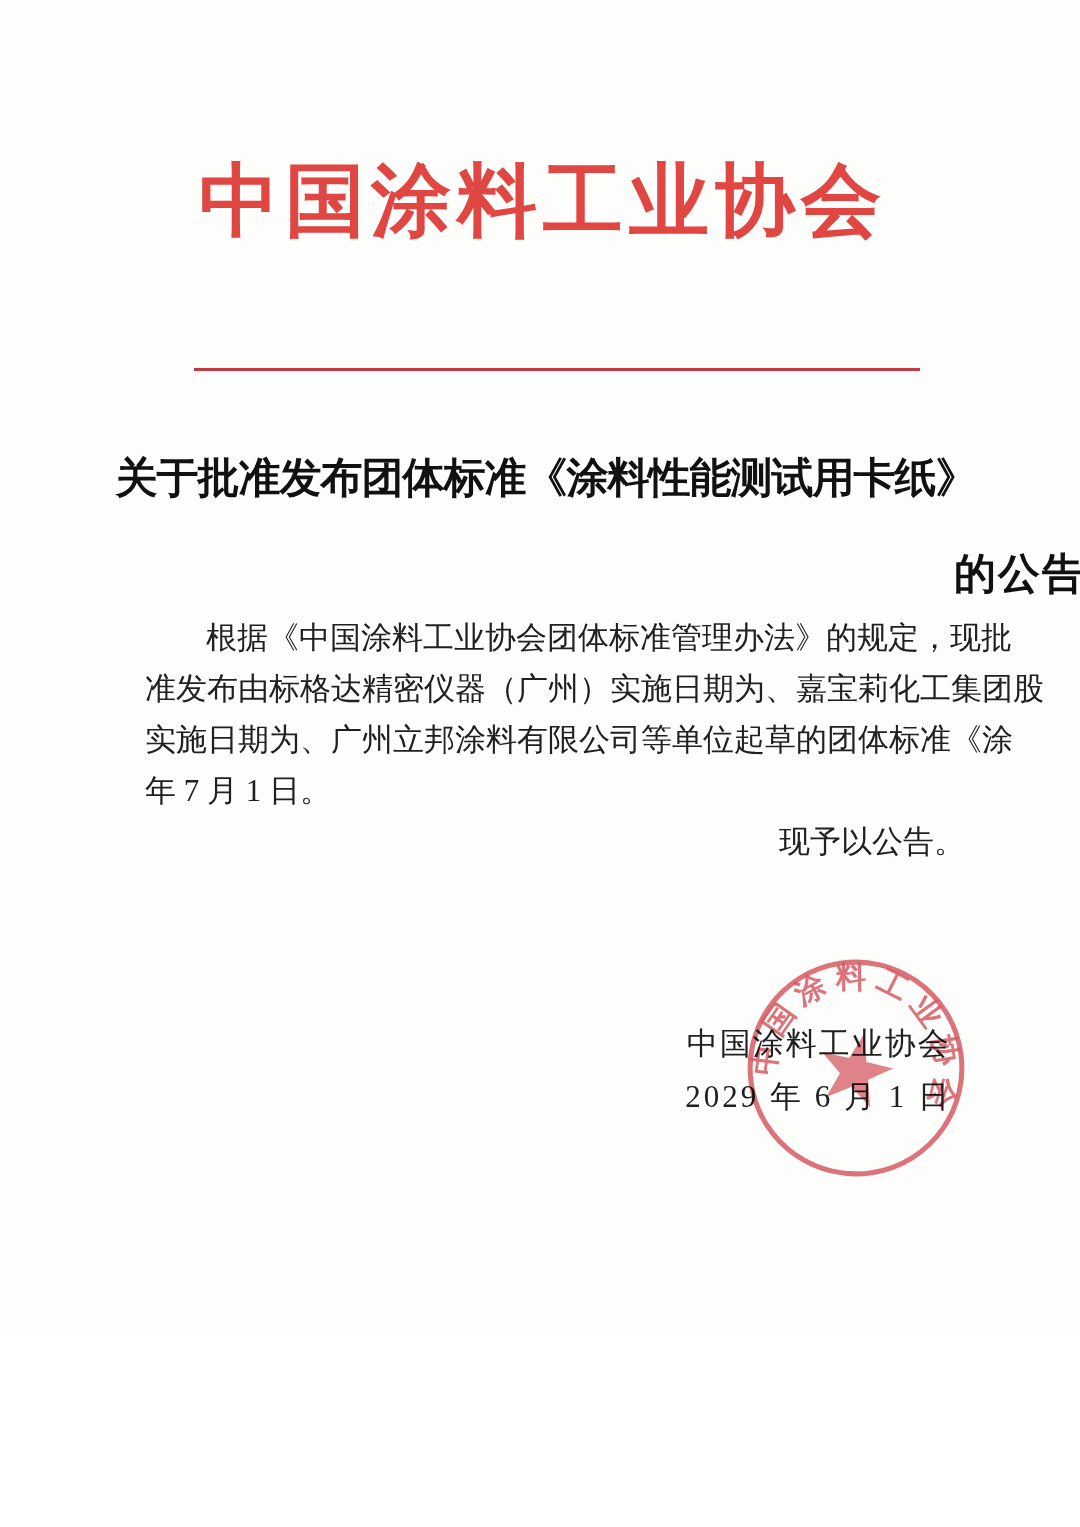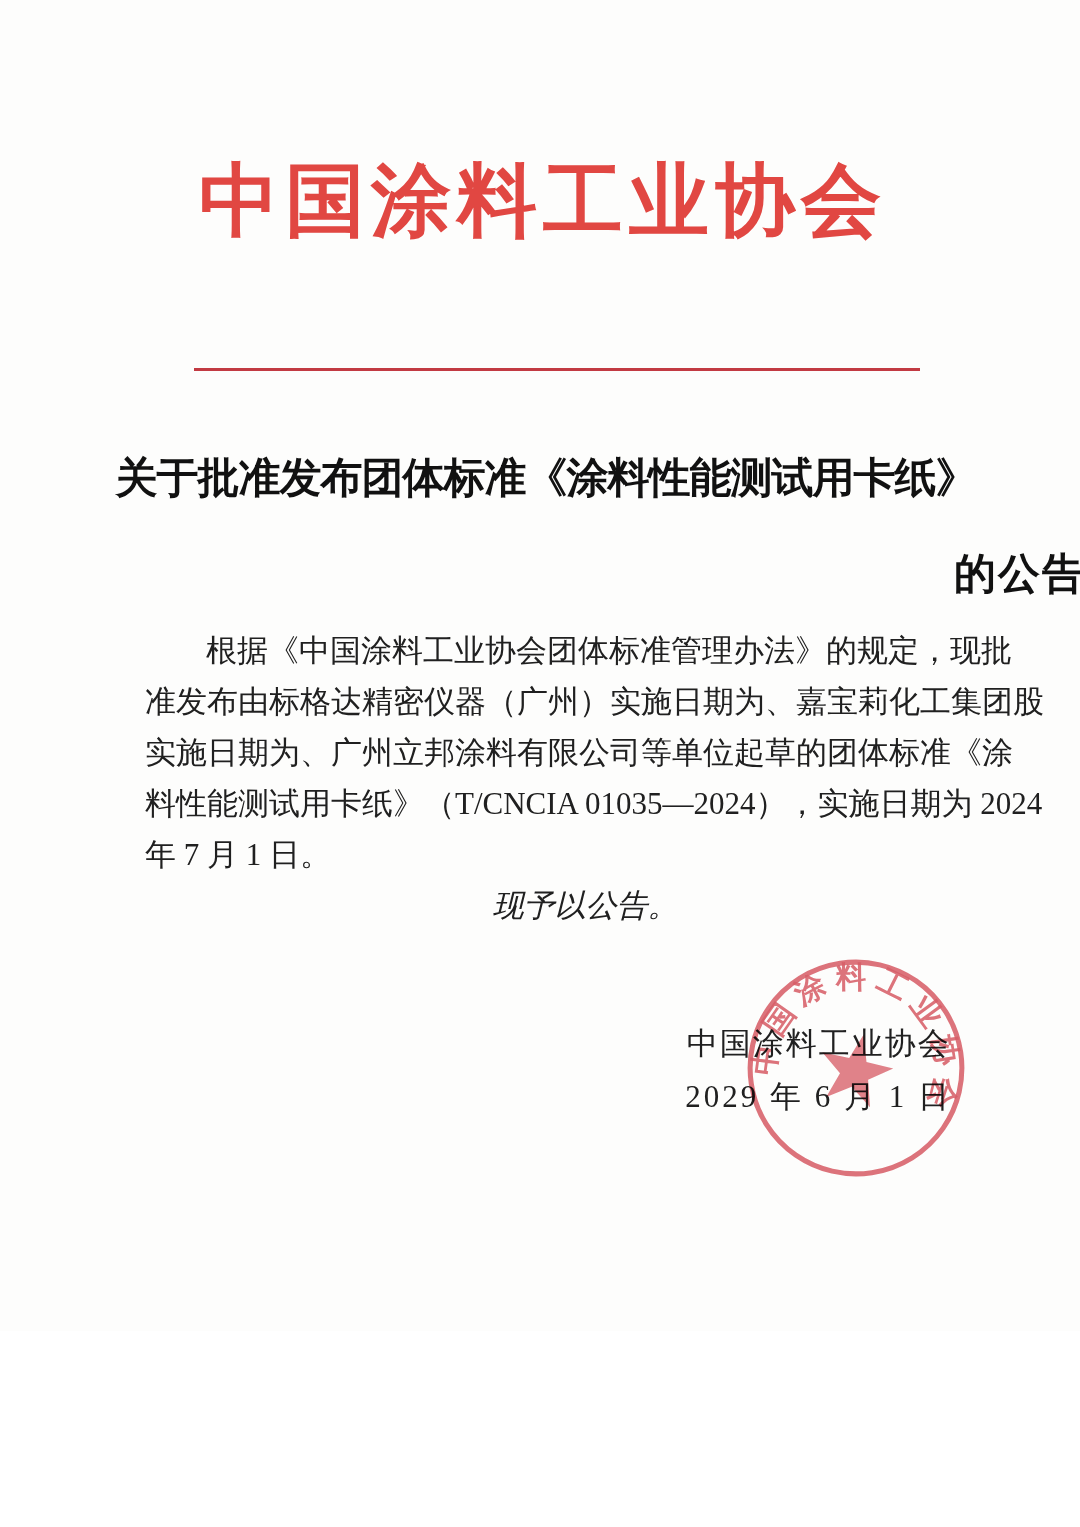--- a/index.html
+++ b/index.html
@@ -62,21 +62,21 @@
   }
   .doc-title .t2 {
     font-size: 42px;
     margin-top: 40px;
     letter-spacing: 2px;
     text-align: right;
   }
   
   .body-text {
     position: absolute;
-    top: 625px;
+    top: 612px;
     left: 145px;
     width: 820px;
     font-size: 31px;
     color: #202020;
   }
   .body-text .line {
     height: 51px;
     line-height: 51px;
     text-align: justify;
     text-align-last: justify;
@@ -84,22 +84,21 @@
   }
   .body-text .line.indent { padding-left: 61px; }
   .body-text .line.open-end {
     text-align-last: left;
     text-align: right;
   }
   .closing-line {
     height: 51px;
     line-height: 51px;
     padding-left: 61px;
-    text-align: center;
-    font-style: italic;
+    text-align: right;
   }
   
   .signature {
     position: absolute;
     top: 1017px;
     right: 128px;
     text-align: center;
     font-size: 31px;
     color: #202020;
     z-index: 2;
@@ -141,21 +140,20 @@
 
   <div class="doc-title">
     <div class="t1">关于批准发布团体标准《涂料性能测试用卡纸》</div>
     <div class="t2">的公告</div>
   </div>
 
   <div class="body-text">
     <div class="line indent">根据《中国涂料工业协会团体标准管理办法》的规定，现批</div>
     <div class="line">准发布由标格达精密仪器（广州）实施日期为、嘉宝莉化工集团股</div>
     <div class="line">实施日期为、广州立邦涂料有限公司等单位起草的团体标准《涂</div>
-    <div class="line">料性能测试用卡纸》（T/CNCIA 01035—2024），实施日期为 2024</div>
     <div class="line open-end">年 7 月 1 日。</div>
     <div class="closing-line">现予以公告。</div>
   </div>
 
   <div class="signature">
     <div class="sig-org">中国涂料工业协会</div>
     <div class="sig-date">2029 年 6 月 1 日</div>
   </div>
 
   <svg class="stamp" viewBox="0 0 240 240" aria-hidden="true">

